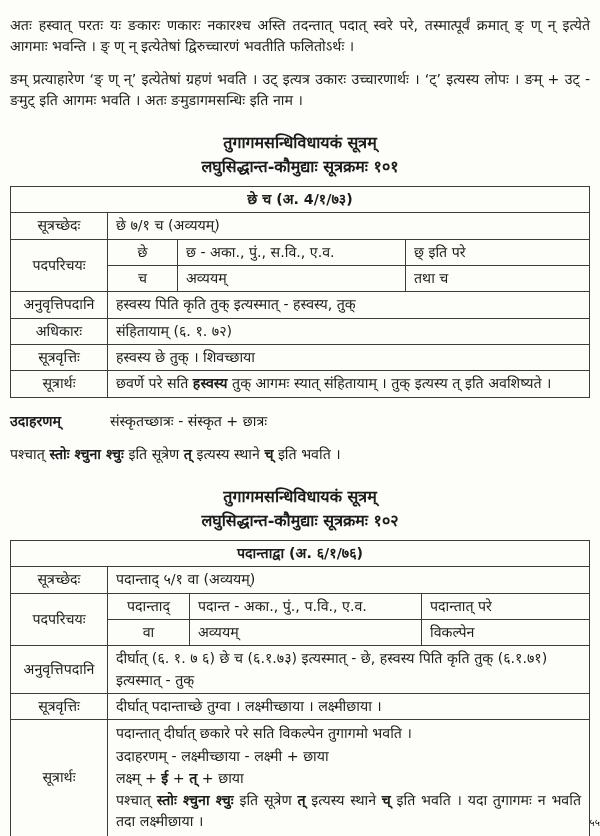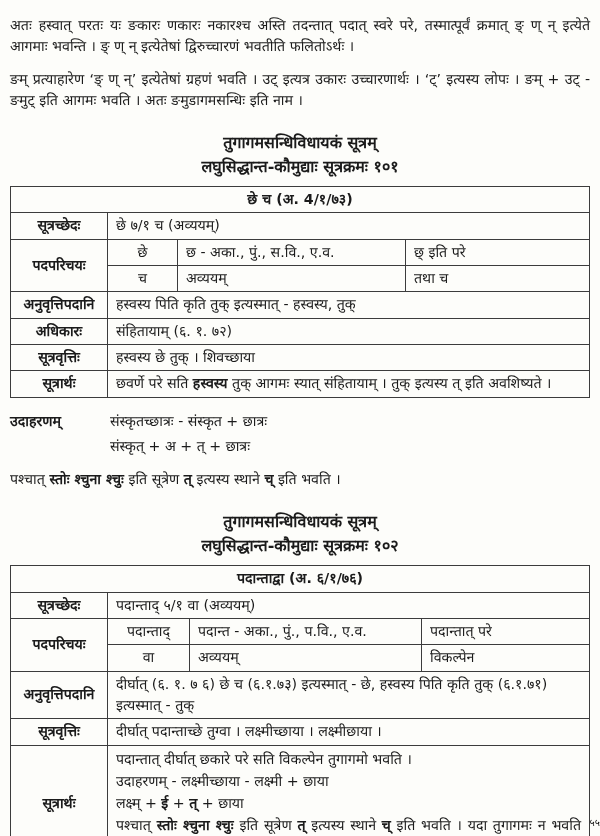--- a/index.html
+++ b/index.html
@@ -9,21 +9,21 @@
     font-family:"DejaVu Sans","Liberation Sans",sans-serif;
     font-size:14.2px;line-height:1.5;
     padding:15px 10px 0 10px;
   }
   .para{margin:0 0 11px 0;text-align:justify;}
   .heading{text-align:center;font-weight:bold;font-size:16px;line-height:1.5;margin:20px 0 7px 0;}
   table.sutra{width:100%;border-collapse:collapse;table-layout:fixed;margin:0;}
   table.sutra td{border:1.2px solid #3c3c3c;padding:2px 8px;line-height:1.5;vertical-align:middle;
     overflow:hidden;}
   td.thead{text-align:center;font-weight:bold;}
-  td.lbl{font-weight:bold;text-align:center;padding:2px 2px;}
+  td.lbl{font-weight:normal;text-align:center;padding:2px 2px;}
   td.word{text-align:center;}
   .ex{display:flex;margin:13px 0 0 0;}
   .ex-label{font-weight:bold;width:100px;flex:0 0 100px;}
   .ex-lines div{margin-bottom:4px;}
   .note{margin:8px 0 0 0;text-align:justify;}
   .sa-line{margin:1px 0;}
   .sa-center{text-align:left;}
   .sa-just{text-align:justify;}
   .pagenum{position:absolute;left:0;right:0;bottom:6px;text-align:right;font-size:10px;}
 </style>
@@ -82,21 +82,20 @@
       <td class="lbl">सूत्रार्थः</td>
       <td colspan="3"><span>छवर्णे परे सति </span><span style="font-weight: 700;">हस्वस्य</span><span> तुक् आगमः स्यात् संहितायाम् । तुक् इत्यस्य त् इति अवशिष्यते ।</span></td>
     </tr>
   </tbody>
     </table>
 
   <div class="ex">
     <span class="ex-label">उदाहरणम्</span>
     <span class="ex-lines">
       <div>संस्कृतच्छात्रः - संस्कृत + छात्रः</div>
-      <div>संस्कृत् + अ + त् + छात्रः</div>
     </span>
   </div>
 
   <p class="note"><span>पश्चात् </span><span style="font-weight: 700;">स्तोः श्चुना श्चुः</span><span> इति सूत्रेण </span><span style="font-weight: 700;">त्</span><span> इत्यस्य स्थाने </span><span style="font-weight: 700;">च्</span><span> इति भवति ।</span></p>
 
   <div class="heading">
     <div>तुगागमसन्धिविधायकं सूत्रम्</div>
     <div>लघुसिद्धान्त-कौमुद्याः सूत्रक्रमः १०२</div>
   </div>
 

